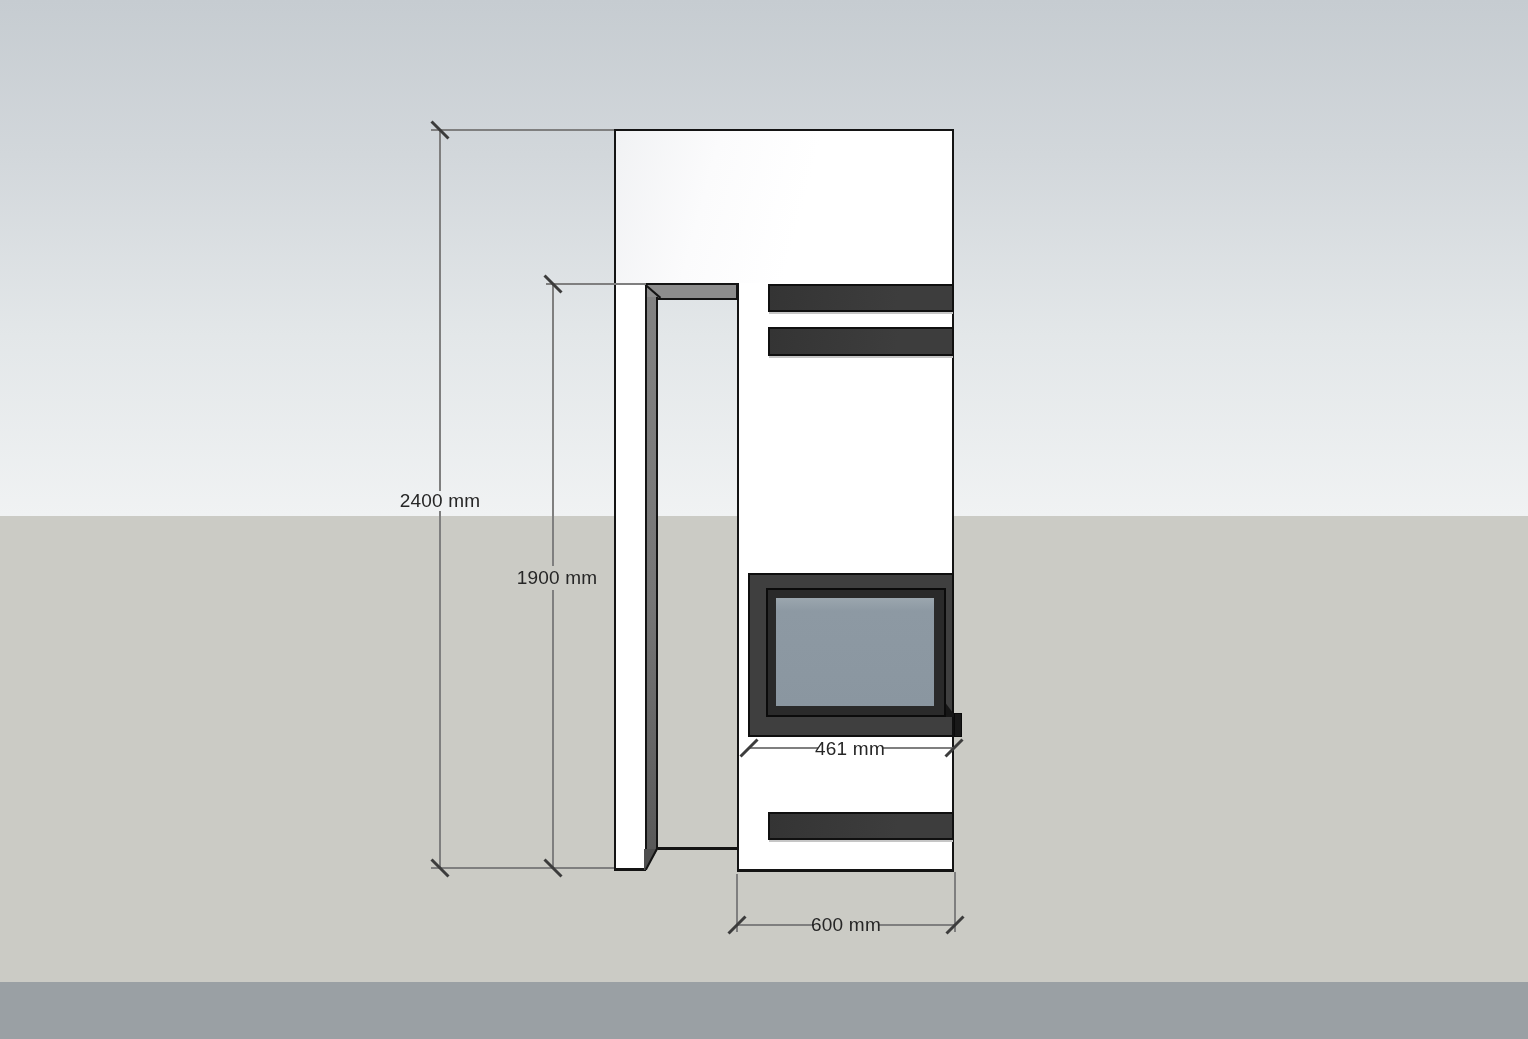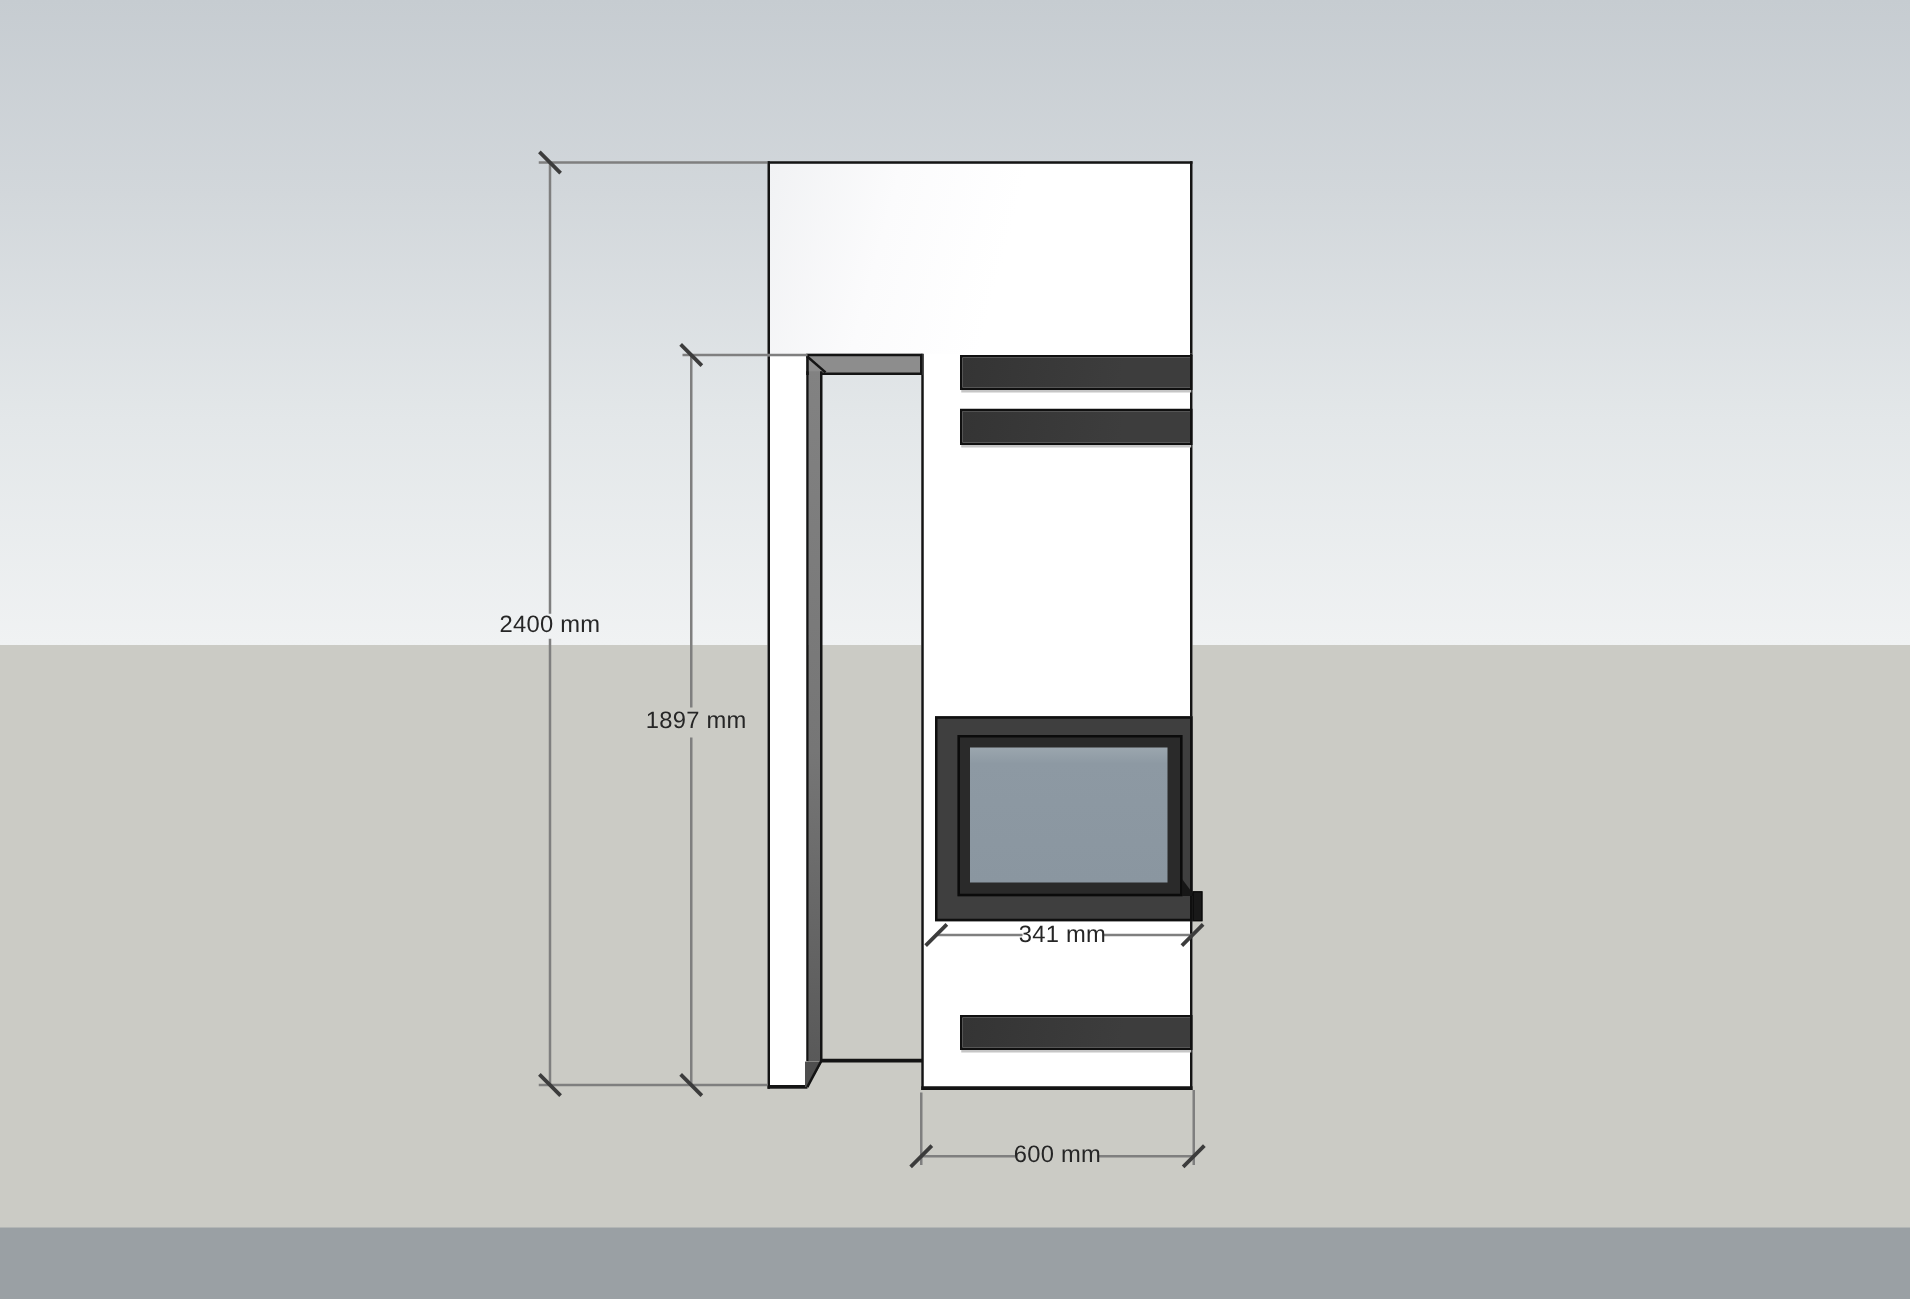--- a/index.html
+++ b/index.html
@@ -100,29 +100,29 @@
     <div class="abs tick bs" style="left:440px;top:868px;"></div>
     <div class="abs dlabel" style="left:440px;top:501px;">2400 mm</div>
   </div>
 
   <div>
     <div class="abs dline" style="left:546px;top:283px;width:100px;height:2px;"></div>
     <div class="abs dline" style="left:552px;top:284px;width:2px;height:282px;"></div>
     <div class="abs dline" style="left:552px;top:590px;width:2px;height:278px;"></div>
     <div class="abs tick bs" style="left:553px;top:284px;"></div>
     <div class="abs tick bs" style="left:553px;top:868px;"></div>
-    <div class="abs dlabel" style="left:557px;top:578px;">1897 mm</div>
+    <div class="abs dlabel" style="left:557px;top:578px;">1900 mm</div>
   </div>
 
   <div>
     <div class="abs dline" style="left:748px;top:747px;width:70px;height:2px;"></div>
     <div class="abs dline" style="left:882px;top:747px;width:72px;height:2px;"></div>
     <div class="abs tick fs" style="left:749px;top:748px;"></div>
     <div class="abs tick fs" style="left:954px;top:748px;"></div>
-    <div class="abs dlabel" style="left:850px;top:749px;">341 mm</div>
+    <div class="abs dlabel" style="left:850px;top:749px;">461 mm</div>
   </div>
 
   <div>
     <div class="abs dline" style="left:736px;top:874px;width:2px;height:58px;"></div>
     <div class="abs dline" style="left:954px;top:872px;width:2px;height:60px;"></div>
     <div class="abs dline" style="left:737px;top:924px;width:77px;height:2px;"></div>
     <div class="abs dline" style="left:878px;top:924px;width:78px;height:2px;"></div>
     <div class="abs tick fs" style="left:737px;top:925px;"></div>
     <div class="abs tick fs" style="left:955px;top:925px;"></div>
     <div class="abs dlabel" style="left:846px;top:925px;">600 mm</div>

